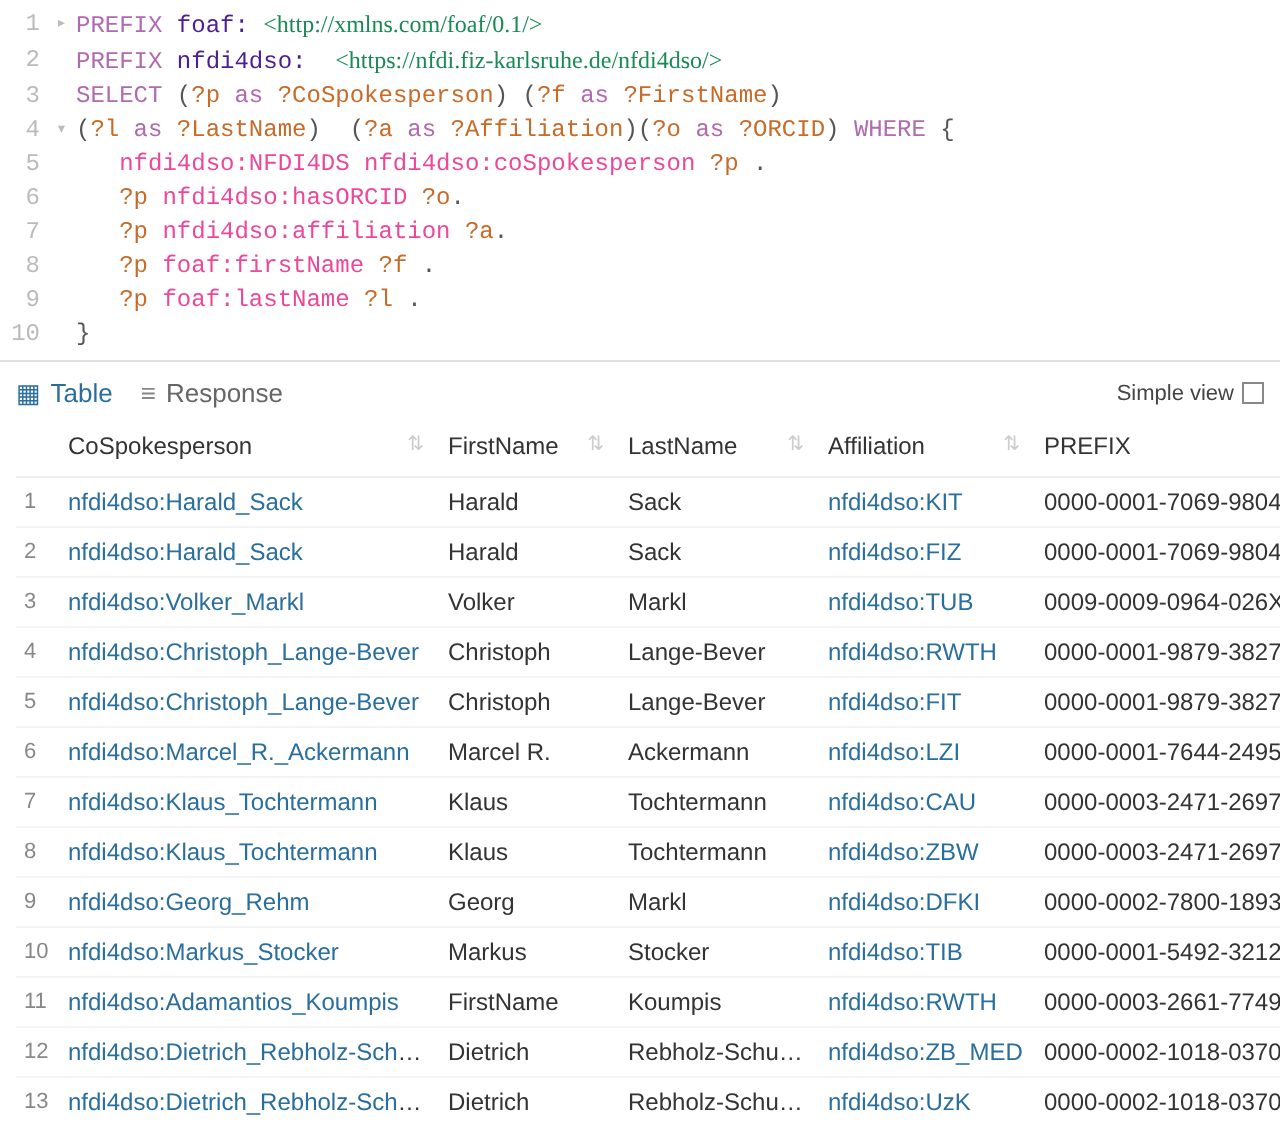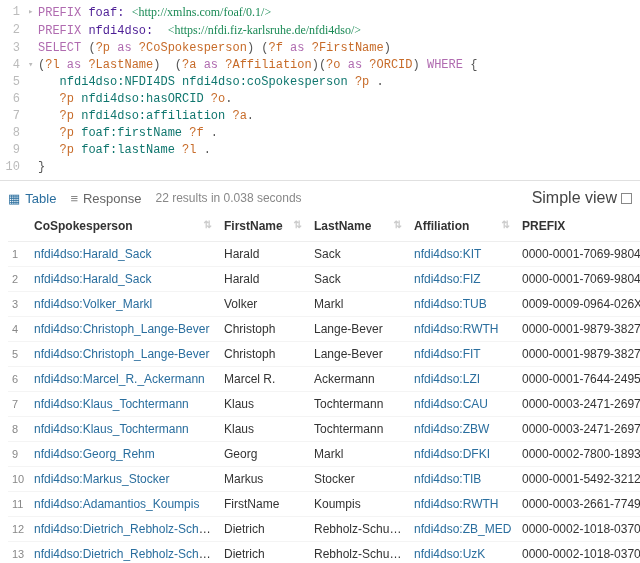--- a/index.html
+++ b/index.html
@@ -31,54 +31,54 @@
     color: #bbb;
     flex-shrink: 0;
     font-size: 9px;
     line-height: 17px;
   }
   .code { flex: 1; overflow: hidden; }
   .kw   { color: #b06bb0; }
   .pfx  { color: #4c1d95; }
   .uri  { color: #1a8a55; font-family: Liberation Serif, serif; }
   .var  { color: #c76b29; }
-  .pred { color: #0f766e; }
+  .pred { color: #ec4899; }
   .punc { color: #555; }
 
   .results {
     padding: 0 8px 6px 8px;
   }
   .tabs {
     display: flex;
     align-items: center;
     padding: 8px 0 6px 0;
     gap: 14px;
     font-size: 13px;
     color: #555;
   }
   .tab { display: flex; align-items: center; gap: 5px; cursor: pointer; }
   .tab.active { color: #2a6e9e; font-weight: 500; }
   .tab .ico { font-size: 13px; color: #2a6e9e; }
   .tab.inactive .ico { color: #888; }
   .tab.inactive { color: #666; }
   .status { color: #888; font-size: 12px; }
   .spacer { flex: 1; }
-  .simple-view { font-size: 16px; color: #444; display: flex; align-items: center; gap: 4px; }
+  .simple-view { font-size: 11px; color: #444; display: flex; align-items: center; gap: 4px; }
   .simple-view .box {
     width: 11px; height: 11px; border: 1px solid #888; display: inline-block;
   }
 
   table.data {
     width: 100%;
     border-collapse: collapse;
     table-layout: fixed;
   }
   table.data thead th {
     text-align: left;
-    font-weight: 700;
+    font-weight: 400;
     color: #333;
     padding: 6px 4px 8px 4px;
     border-bottom: 1px solid #eee;
     font-size: 12px;
     white-space: nowrap;
   }
   table.data thead th .sort {
     float: right;
     color: #ccc;
     font-size: 10px;
@@ -127,21 +127,20 @@
 <div class="results">
   <div class="tabs">
     <div class="tab active">
       <span class="ico">▦</span>
       <span>Table</span>
     </div>
     <div class="tab inactive">
       <span class="ico">≡</span>
       <span>Response</span>
     </div>
-    <div class="status">22 results in 0.038 seconds</div>
     <div class="spacer"></div>
     <label class="simple-view">
       <span>Simple view</span>
       <span class="box"></span>
     </label>
   </div>
 
   <table class="data">
     <colgroup>
       <col class="c-num">

